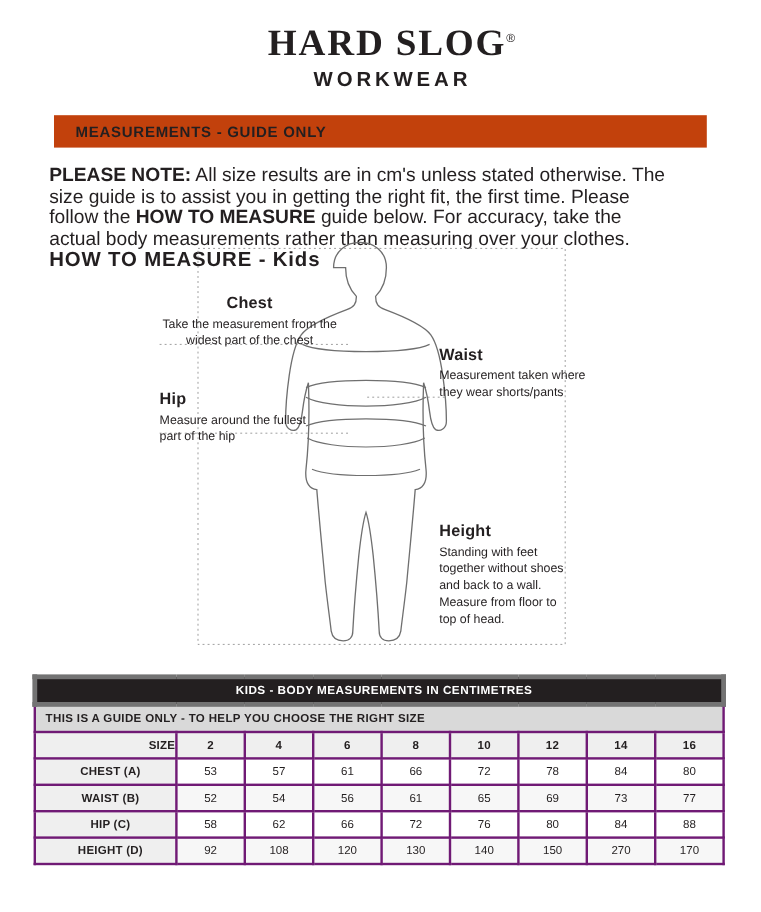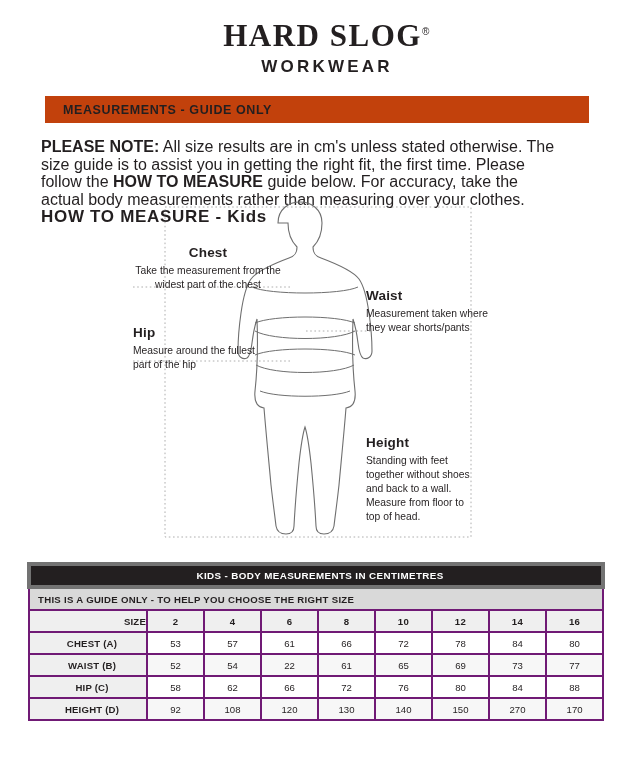--- a/index.html
+++ b/index.html
@@ -332,21 +332,21 @@
           <td>72</td>
           <td>78</td>
           <td>84</td>
           <td>80</td>
         </tr>
 
         <tr class="alt">
           <td class="rowlabel">WAIST (B)</td>
           <td>52</td>
           <td>54</td>
-          <td>22</td>
+          <td>56</td>
           <td>61</td>
           <td>65</td>
           <td>69</td>
           <td>73</td>
           <td>77</td>
         </tr>
 
         <tr>
           <td class="rowlabel">HIP (C)</td>
           <td>58</td>

